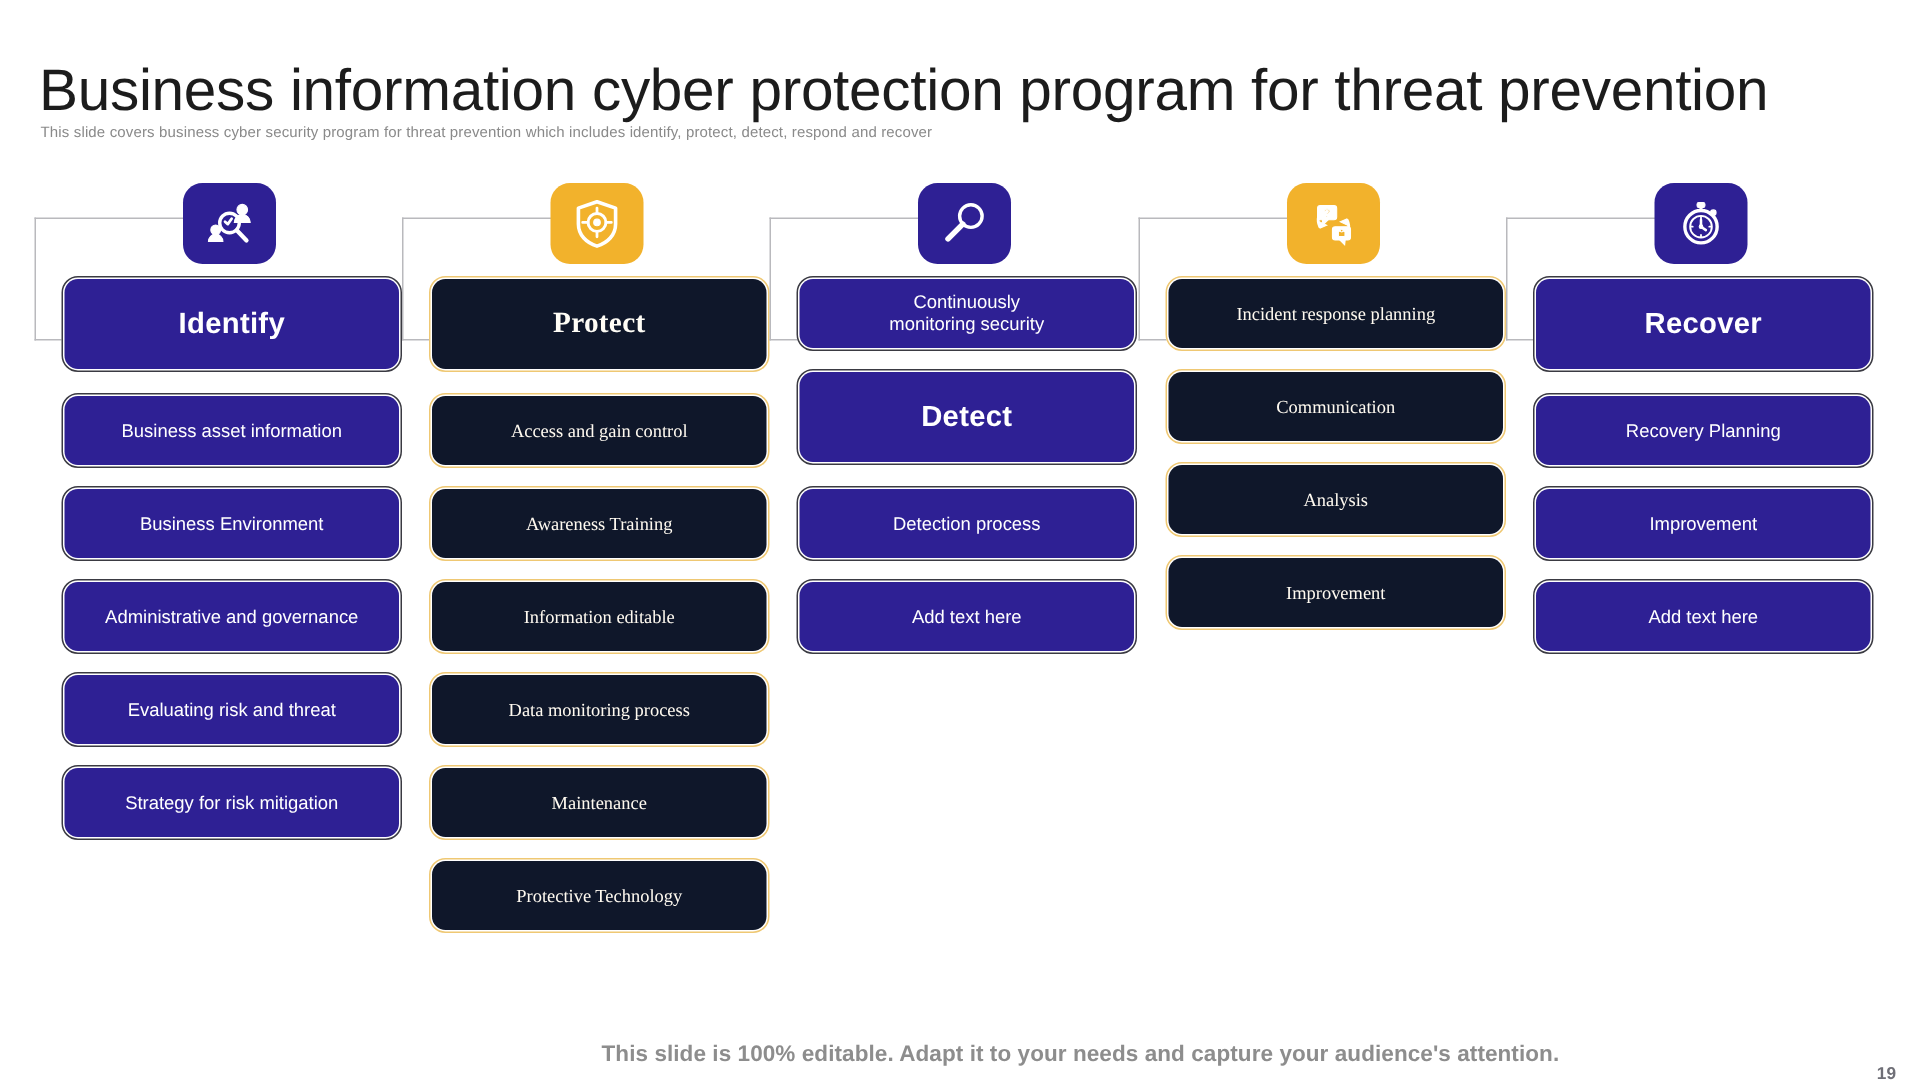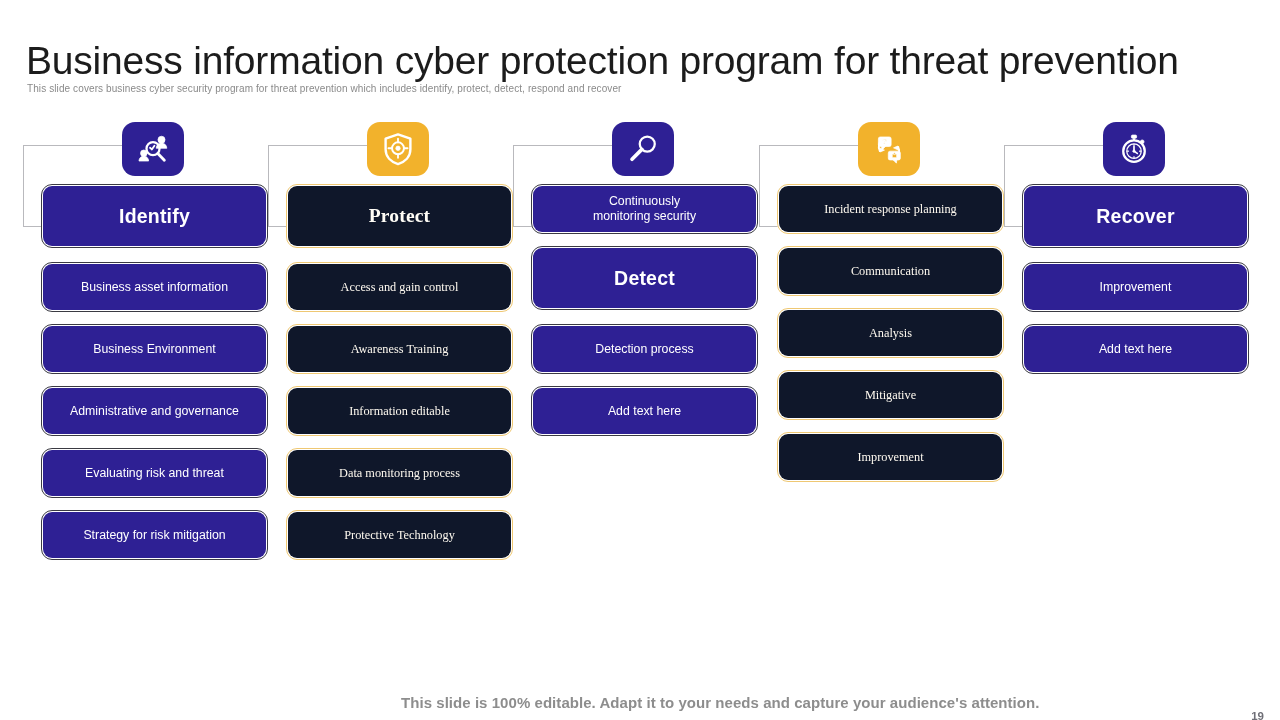--- a/index.html
+++ b/index.html
@@ -176,20 +176,24 @@
           <div class="card item">
             <div class="ring"></div>
             <div class="body">Information  editable</div>
           </div>
           <div class="card item">
             <div class="ring"></div>
             <div class="body">Data monitoring process</div>
           </div>
           <div class="card item">
             <div class="ring"></div>
+            <div class="body">Maintenance</div>
+          </div>
+          <div class="card item">
+            <div class="ring"></div>
             <div class="body">Protective Technology</div>
           </div>
         </div>
       </div>
       <div class="col purple" data-col="2">
         <div class="bracket"></div>
         <div class="icon-tile">
           <svg viewBox="0 0 48 48" aria-hidden="true">
       <circle cx="30" cy="17" r="10.6" fill="none" stroke="#fff" stroke-width="3.2"></circle>
       <path d="M22.4 24.6 8.5 38.5" stroke="#fff" stroke-width="5.2" stroke-linecap="round"></path>
@@ -240,24 +244,20 @@
           <div class="card item">
             <div class="ring"></div>
             <div class="body">Communication</div>
           </div>
           <div class="card item">
             <div class="ring"></div>
             <div class="body">Analysis</div>
           </div>
           <div class="card item">
             <div class="ring"></div>
-            <div class="body">Mitigative</div>
-          </div>
-          <div class="card item">
-            <div class="ring"></div>
             <div class="body">Improvement</div>
           </div>
         </div>
       </div>
       <div class="col purple" data-col="4">
         <div class="bracket"></div>
         <div class="icon-tile">
           <svg viewBox="0 0 48 48" aria-hidden="true">
       <circle cx="24" cy="27" r="15.2" fill="none" stroke="#fff" stroke-width="3.2"></circle>
       <circle cx="24" cy="27" r="10.2" fill="none" stroke="#fff" stroke-width="1.8"></circle>
@@ -269,20 +269,24 @@
       <path d="M24 17.6v1.6M33.4 27h-1.6M24 36.4v-1.6M14.6 27h1.6" stroke="#fff" stroke-width="1.7" stroke-linecap="round"></path>
     </svg>
         </div>
         <div class="cards">
           <div class="card header">
             <div class="ring"></div>
             <div class="body">Recover</div>
           </div>
           <div class="card item">
             <div class="ring"></div>
+            <div class="body">Recovery  Planning</div>
+          </div>
+          <div class="card item">
+            <div class="ring"></div>
             <div class="body">Improvement</div>
           </div>
           <div class="card item">
             <div class="ring"></div>
             <div class="body">Add text here</div>
           </div>
         </div>
       </div>
     </div>
 

